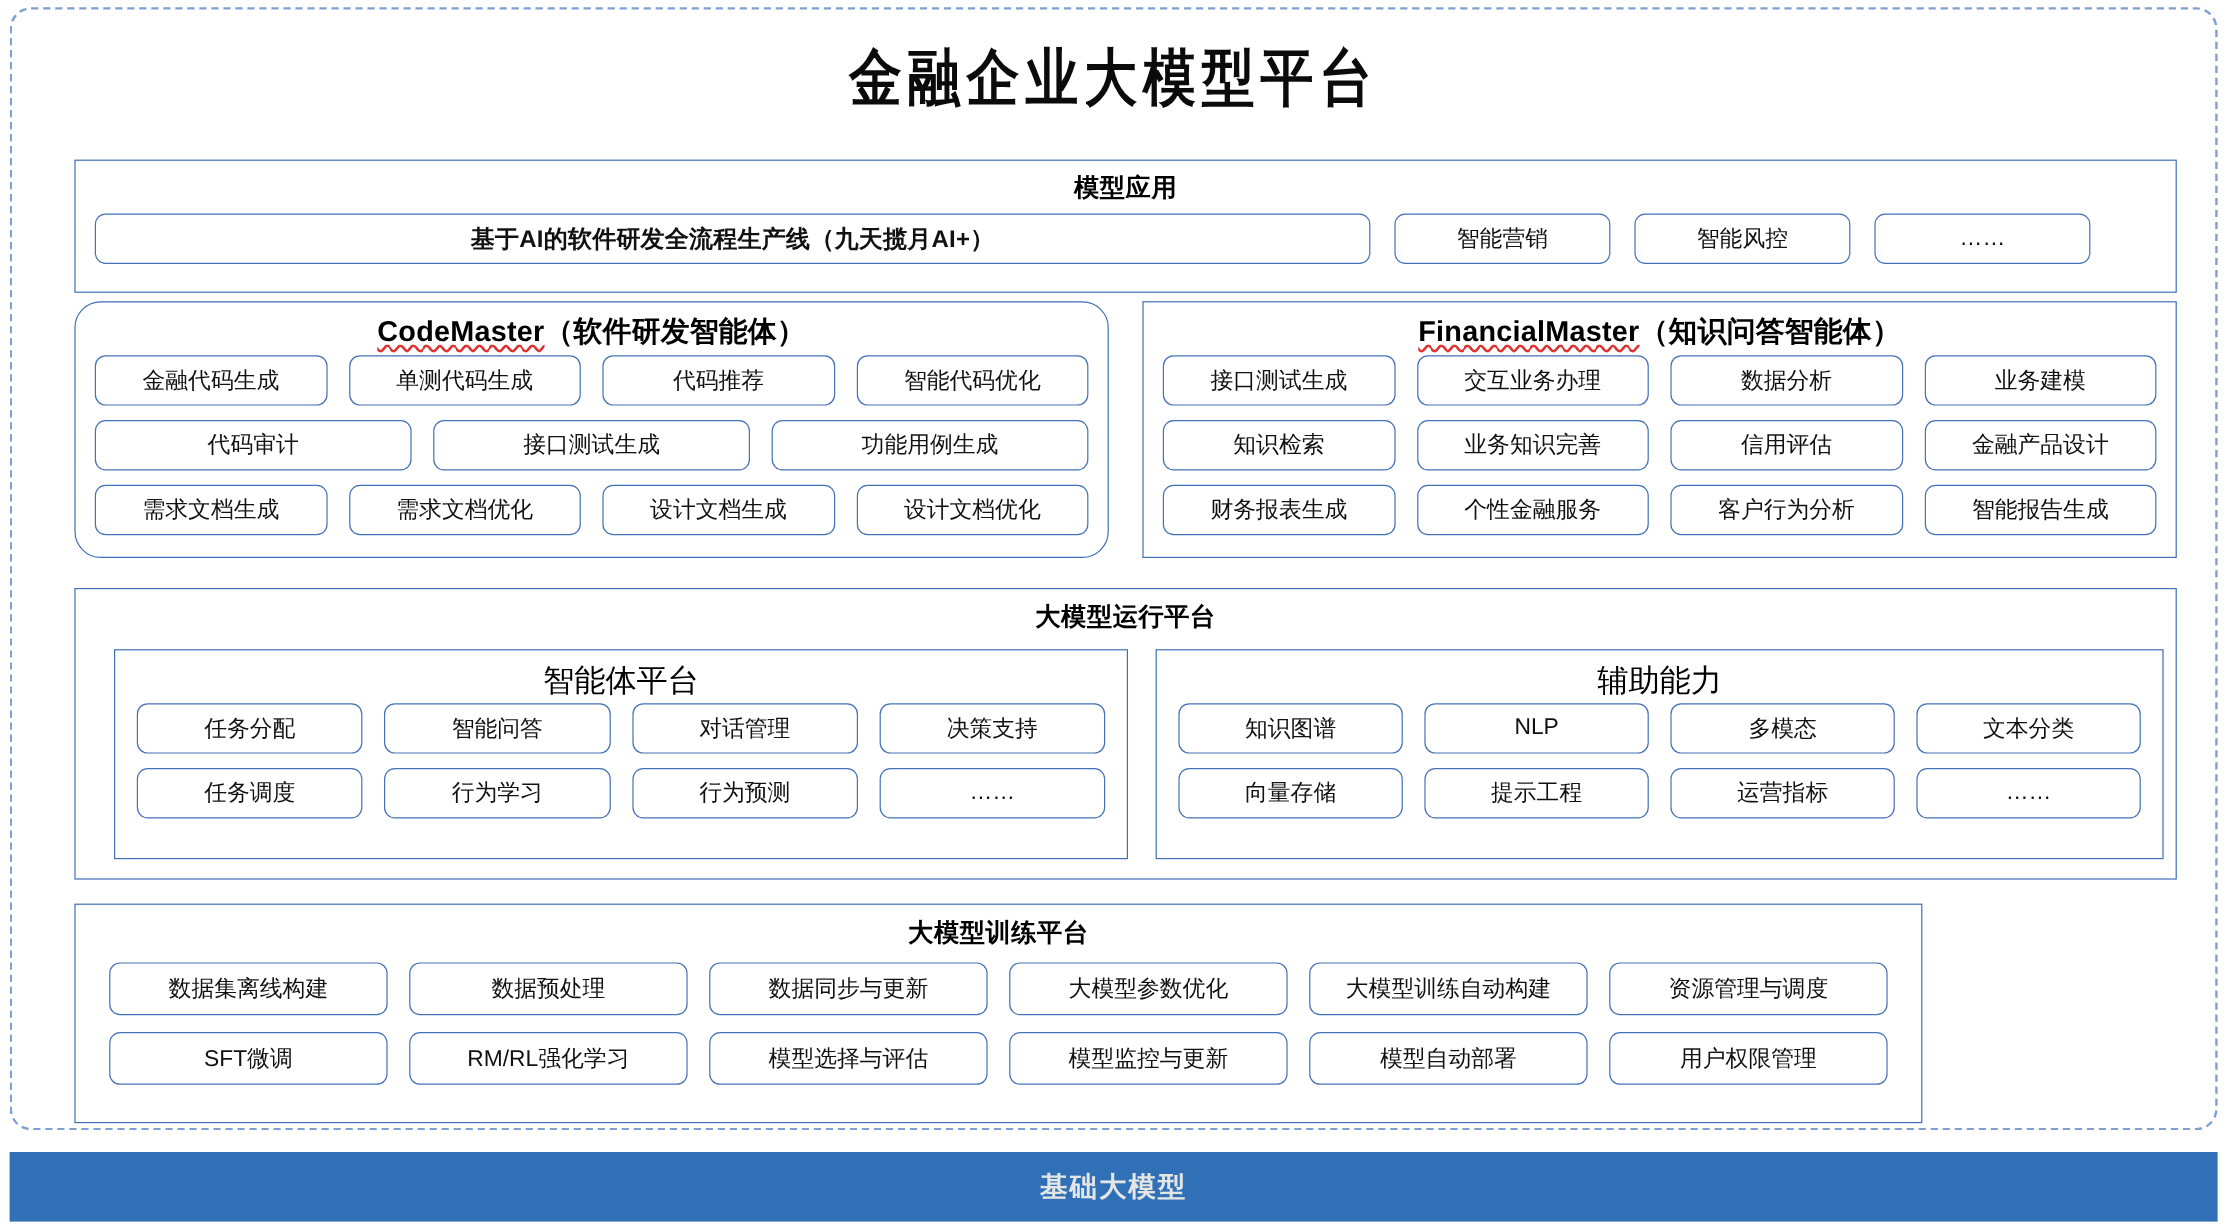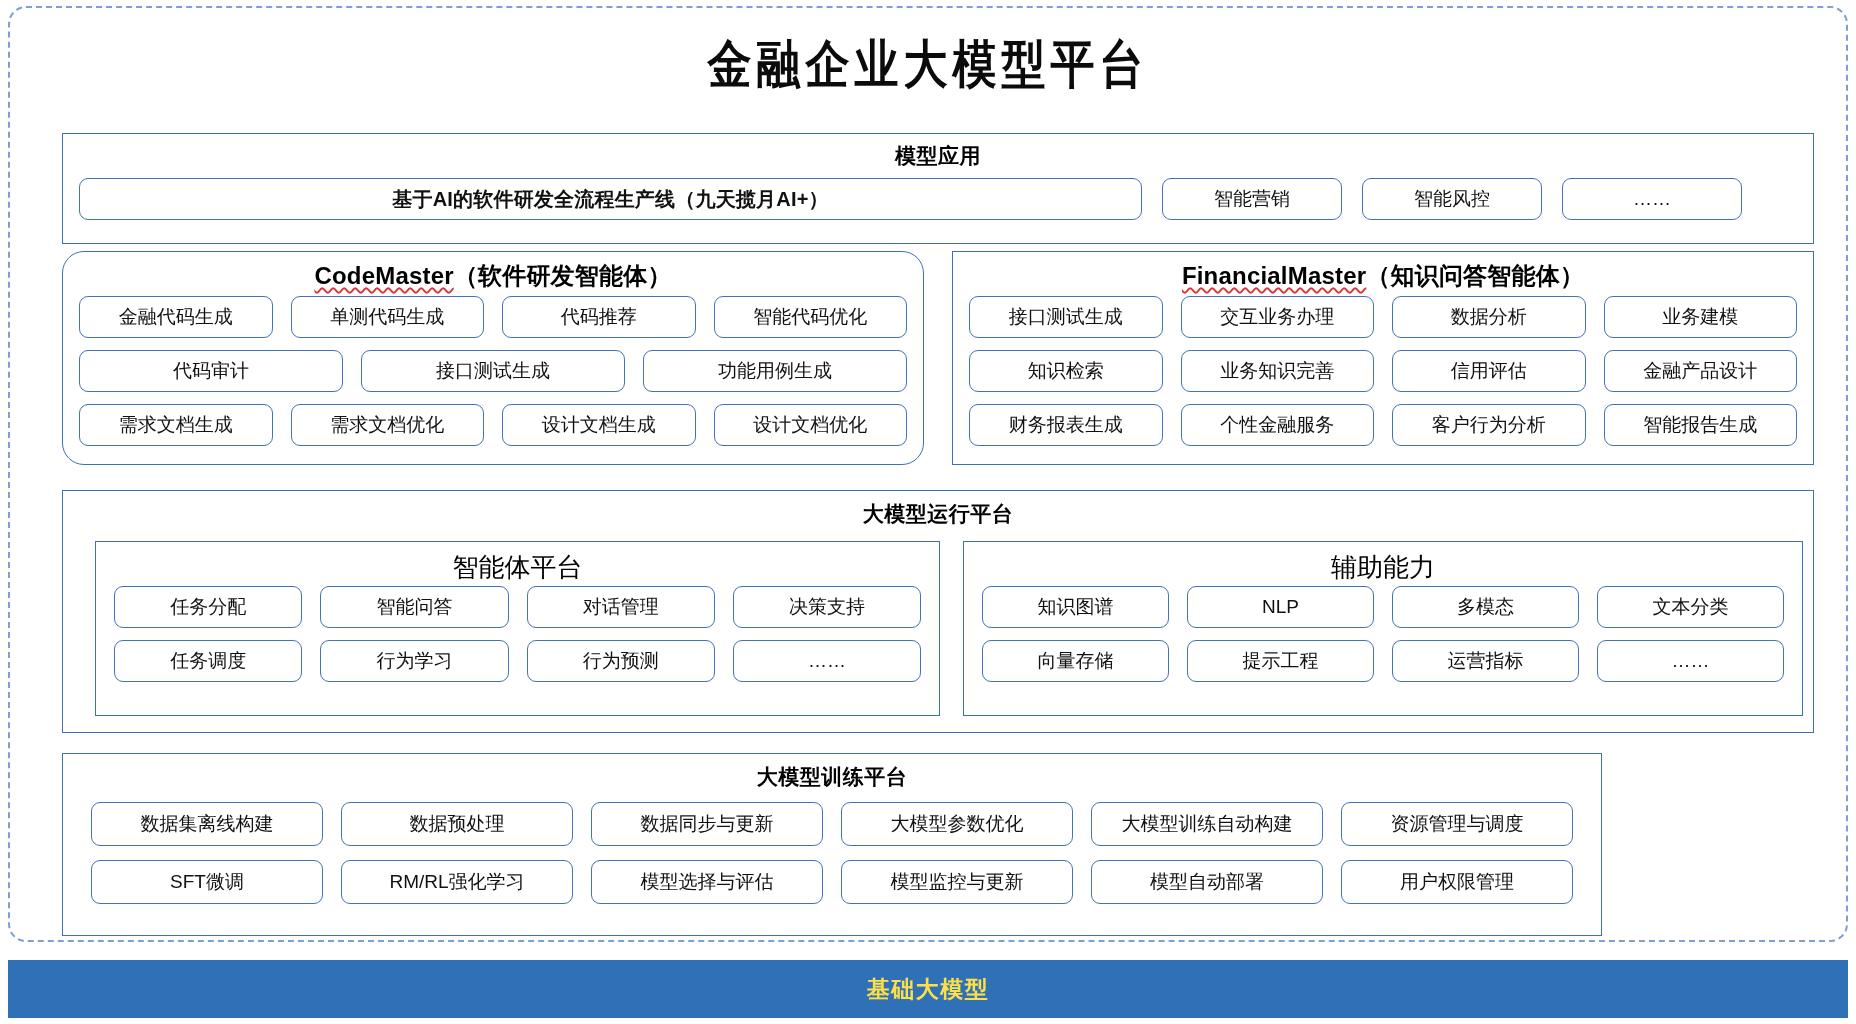--- a/index.html
+++ b/index.html
@@ -161,21 +161,21 @@
     display: flex; flex-direction: column; gap: 14px;
   }
   #train-inner .row .chip { flex: 1 1 0; height: 44px; }
 
   
   #foundation {
     position: absolute;
     left: 8px; top: 960px;
     width: 1840px; height: 58px;
     background: #2f70b7;
-    color: #fde047;
+    color: #e5e5e5;
     display: flex;
     align-items: center;
     justify-content: center;
     font-size: 23px;
     font-weight: 700;
     letter-spacing: 1.5px;
   }
 </style>
 </head>
 <body>

